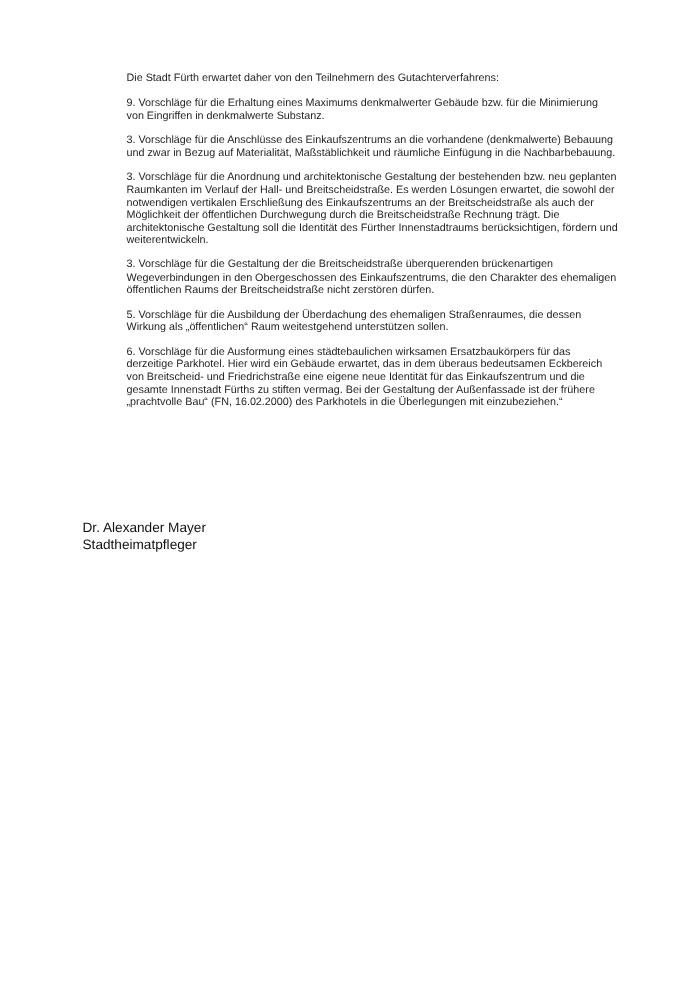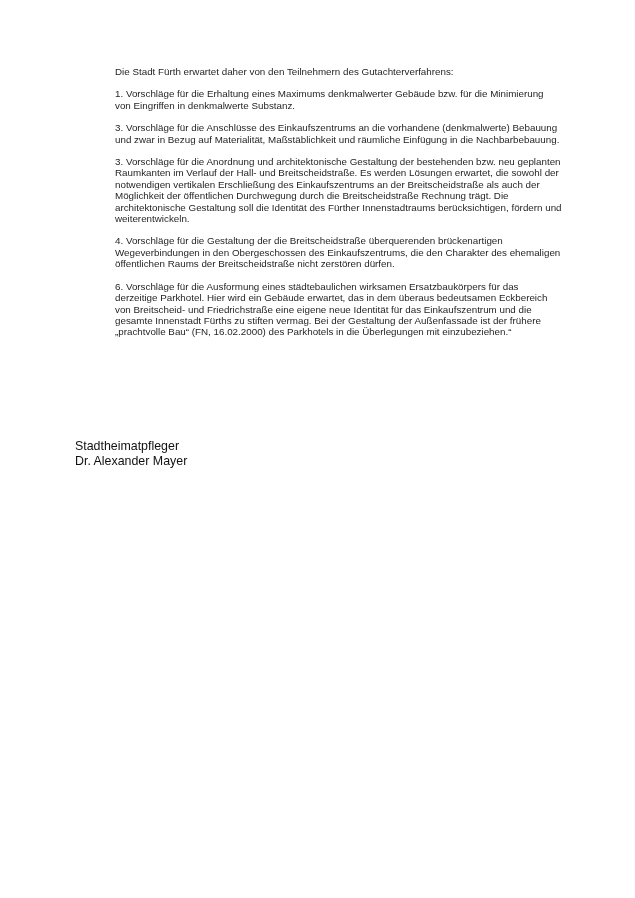--- a/index.html
+++ b/index.html
@@ -46,26 +46,27 @@
     margin: 0;
   }
 </style>
 </head>
 <body>
 
 <div class="page">
 
   <div class="quote-block">
     <p>Die Stadt Fürth erwartet daher von den Teilnehmern des Gutachterverfahrens:</p>
-    <p>1. Vorschläge für die Erhaltung eines Maximums denkmalwerter Gebäude bzw. für die Minimierung von Eingriffen in denkmalwerte Substanz.</p>
+    <p>9. Vorschläge für die Erhaltung eines Maximums denkmalwerter Gebäude bzw. für die Minimierung von Eingriffen in denkmalwerte Substanz.</p>
     <p>3. Vorschläge für die Anschlüsse des Einkaufszentrums an die vorhandene (denkmalwerte) Bebauung und zwar in Bezug auf Materialität, Maßstäblichkeit und räumliche Einfügung in die Nachbarbebauung.</p>
     <p>3. Vorschläge für die Anordnung und architektonische Gestaltung der bestehenden bzw. neu geplanten Raumkanten im Verlauf der Hall- und Breitscheidstraße. Es werden Lösungen erwartet, die sowohl der notwendigen vertikalen Erschließung des Einkaufszentrums an der Breitscheidstraße als auch der Möglichkeit der öffentlichen Durchwegung durch die Breitscheidstraße Rechnung trägt. Die architektonische Gestaltung soll die Identität des Fürther Innenstadtraums berücksichtigen, fördern und weiterentwickeln.</p>
-    <p>4. Vorschläge für die Gestaltung der die Breitscheidstraße überquerenden brückenartigen Wegeverbindungen in den Obergeschossen des Einkaufszentrums, die den Charakter des ehemaligen öffentlichen Raums der Breitscheidstraße nicht zerstören dürfen.</p>
+    <p>3. Vorschläge für die Gestaltung der die Breitscheidstraße überquerenden brückenartigen Wegeverbindungen in den Obergeschossen des Einkaufszentrums, die den Charakter des ehemaligen öffentlichen Raums der Breitscheidstraße nicht zerstören dürfen.</p>
+    <p>5. Vorschläge für die Ausbildung der Überdachung des ehemaligen Straßenraumes, die dessen Wirkung als „öffentlichen“ Raum weitestgehend unterstützen sollen.</p>
     <p>6. Vorschläge für die Ausformung eines städtebaulichen wirksamen Ersatzbaukörpers für das derzeitige Parkhotel. Hier wird ein Gebäude erwartet, das in dem überaus bedeutsamen Eckbereich von Breitscheid- und Friedrichstraße eine eigene neue Identität für das Einkaufszentrum und die gesamte Innenstadt Fürths zu stiften vermag. Bei der Gestaltung der Außenfassade ist der frühere „prachtvolle Bau“ (FN, 16.02.2000) des Parkhotels in die Überlegungen mit einzubeziehen.“</p>
   </div>
 
 
   <div class="signature">
+    <p>Dr. Alexander Mayer</p>
     <p>Stadtheimatpfleger</p>
-    <p>Dr. Alexander Mayer</p>
   </div>
 
 </div>
 
 </body></html>

